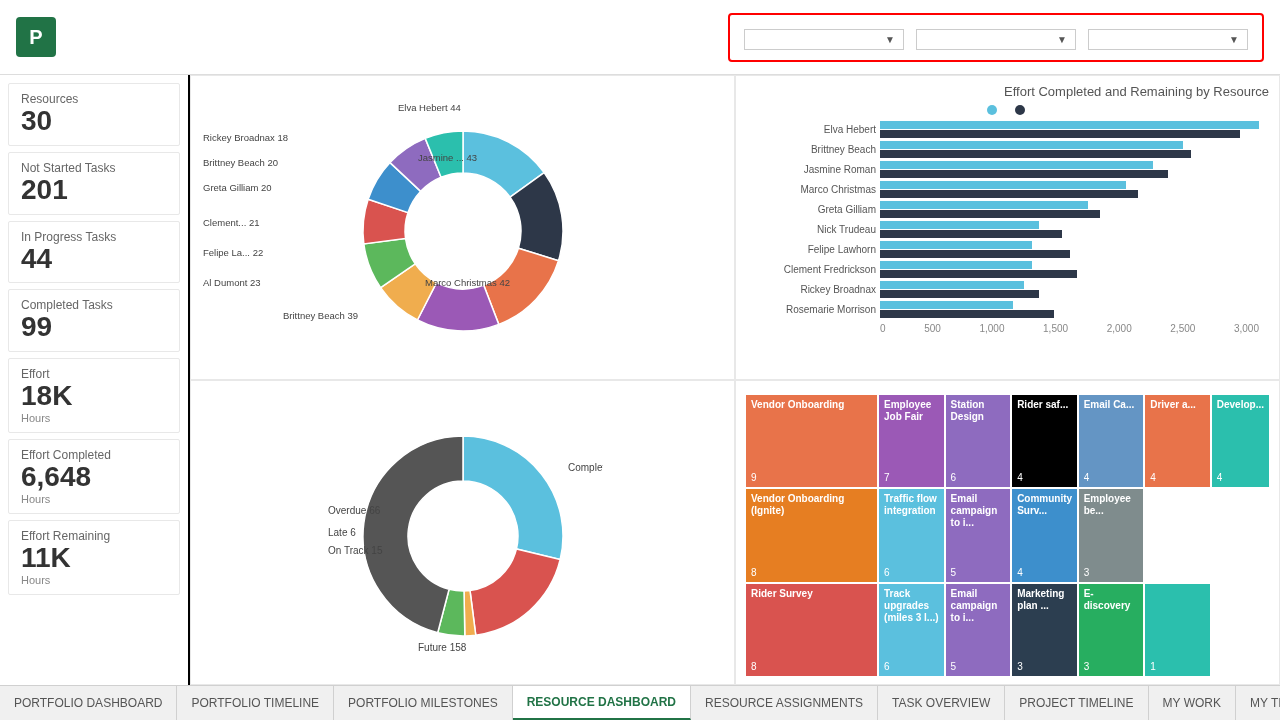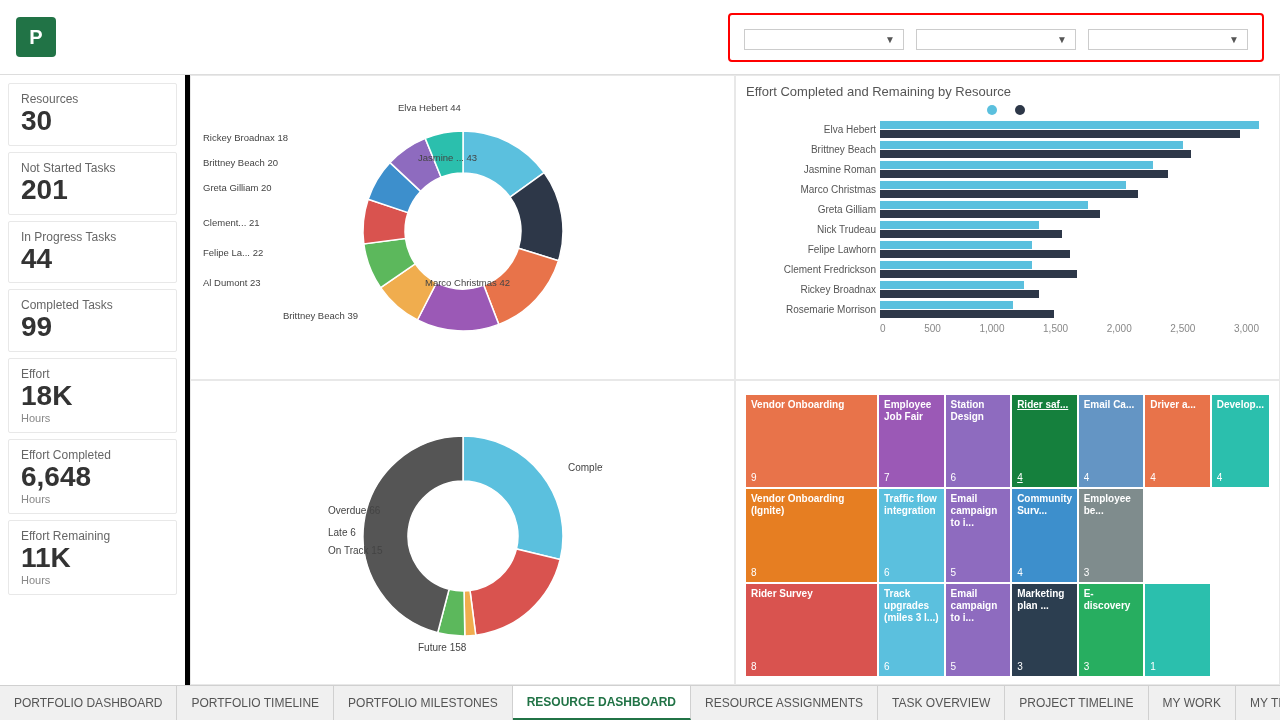--- a/index.html
+++ b/index.html
@@ -13,32 +13,32 @@
     .header-filters { display: flex; gap: 12px; border: 2px solid red; padding: 10px 14px; border-radius: 4px; }
     .filter-group { display: flex; flex-direction: column; gap: 4px; min-width: 160px; }
     .filter-label { font-size: 11px; color: #555; font-weight: 500; }
     .filter-select { display: flex; align-items: center; justify-content: space-between; border: 1px solid #ccc; padding: 4px 8px; background: white; cursor: pointer; font-size: 13px; color: #333; min-width: 160px; }
     .filter-select span { font-size: 10px; color: #555; }
 
     
     .main { display: flex; height: calc(720px - 75px - 35px); }
 
     
-    .sidebar { width: 190px; background: white; border-right: 5px solid #000000; display: flex; flex-direction: column; padding: 8px; gap: 6px; }
+    .sidebar { width: 190px; background: white; border-right: 2px solid #000000; display: flex; flex-direction: column; padding: 8px; gap: 6px; }
     .metric-card { background: white; border: 1px solid #e8e8e8; padding: 8px 12px; border-radius: 2px; }
     .metric-label { font-size: 12px; color: #666; }
     .metric-value { font-size: 28px; font-weight: 600; color: #333; line-height: 1.1; }
     .metric-unit { font-size: 11px; color: #888; }
 
     
     .content { flex: 1; display: grid; grid-template-columns: 1fr 1fr; grid-template-rows: 1fr 1fr; gap: 0; overflow: hidden; }
 
     
     .chart-panel { background: white; border: 1px solid #e8e8e8; padding: 10px 12px; display: flex; flex-direction: column; }
-    .chart-title { font-size: 13px; color: #555; text-align: left; margin-bottom: 6px; font-weight: 500; }
+    .chart-title { font-size: 13px; color: #555; text-align: right; margin-bottom: 6px; font-weight: 500; }
 
     
     .donut-container { position: relative; flex: 1; display: flex; align-items: center; justify-content: center; }
 
     
     .bar-chart-container { flex: 1; display: flex; flex-direction: column; padding: 0 10px; }
     .bar-row { display: flex; align-items: center; margin-bottom: 3px; gap: 4px; }
     .bar-row-label { font-size: 10px; color: #555; width: 120px; text-align: right; flex-shrink: 0; }
     .bar-track { flex: 1; display: flex; flex-direction: column; gap: 1px; }
     .bar-segment { height: 8px; }
@@ -289,21 +289,21 @@
       <div class="tm-cell-num">9</div>
     </div>
           <div class="tm-cell" style="background: rgb(155, 89, 182); grid-area: 1 / 3 / auto / span 1;">
       <div class="tm-cell-name">Employee Job Fair</div>
       <div class="tm-cell-num">7</div>
     </div>
           <div class="tm-cell" style="background: rgb(142, 107, 191); grid-area: 1 / 4 / auto / span 1;">
       <div class="tm-cell-name">Station Design</div>
       <div class="tm-cell-num">6</div>
     </div>
-          <div class="tm-cell" style="background: #15803d; grid-area: 1 / 5 / auto / span 1; text-decoration: underline;">
+          <div class="tm-cell" style="background: #000000; grid-area: 1 / 5 / auto / span 1;">
       <div class="tm-cell-name">Rider saf...</div>
       <div class="tm-cell-num">4</div>
     </div>
           <div class="tm-cell" style="background: rgb(100, 149, 196); grid-area: 1 / 6 / auto / span 1;">
       <div class="tm-cell-name">Email Ca...</div>
       <div class="tm-cell-num">4</div>
     </div>
           <div class="tm-cell" style="background: rgb(232, 115, 74); grid-area: 1 / 7 / auto / span 1;">
       <div class="tm-cell-name">Driver a...</div>
       <div class="tm-cell-num">4</div>

